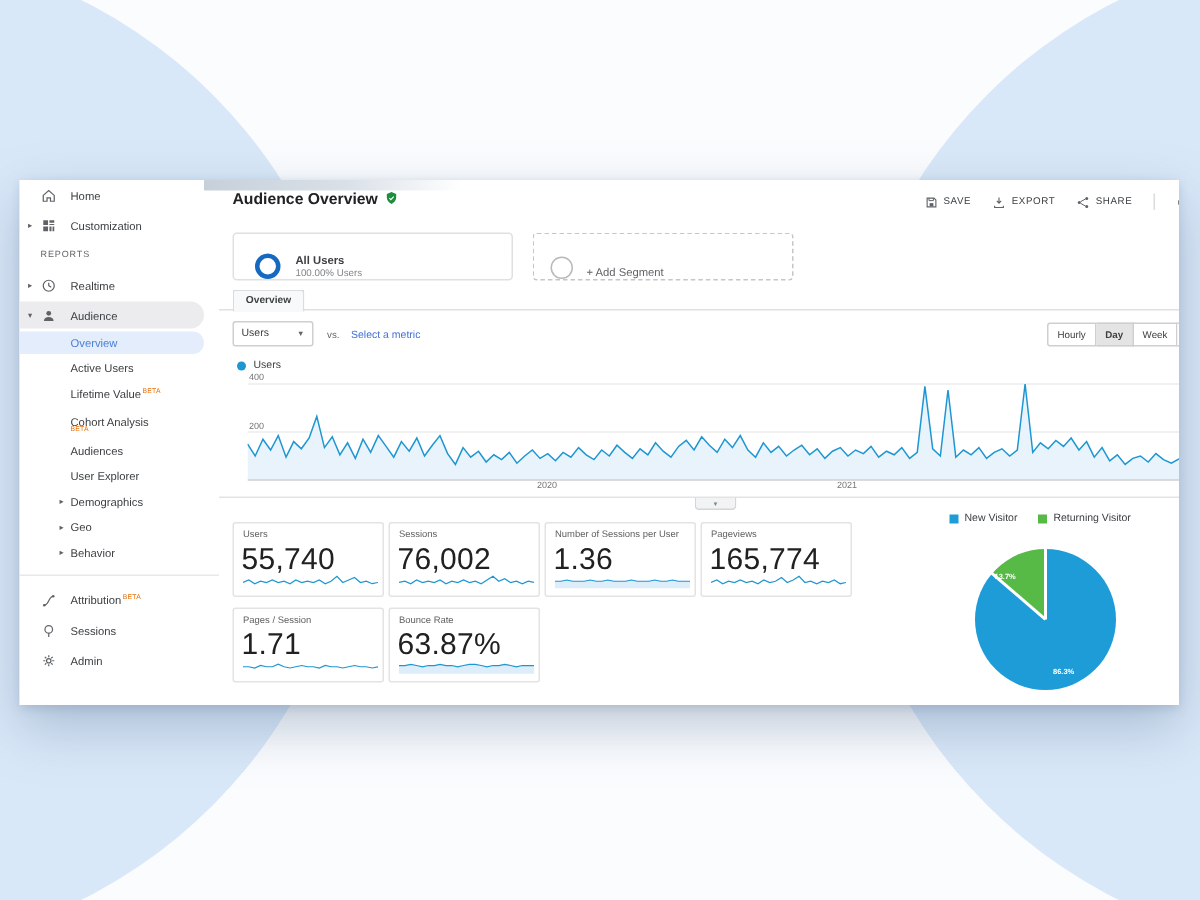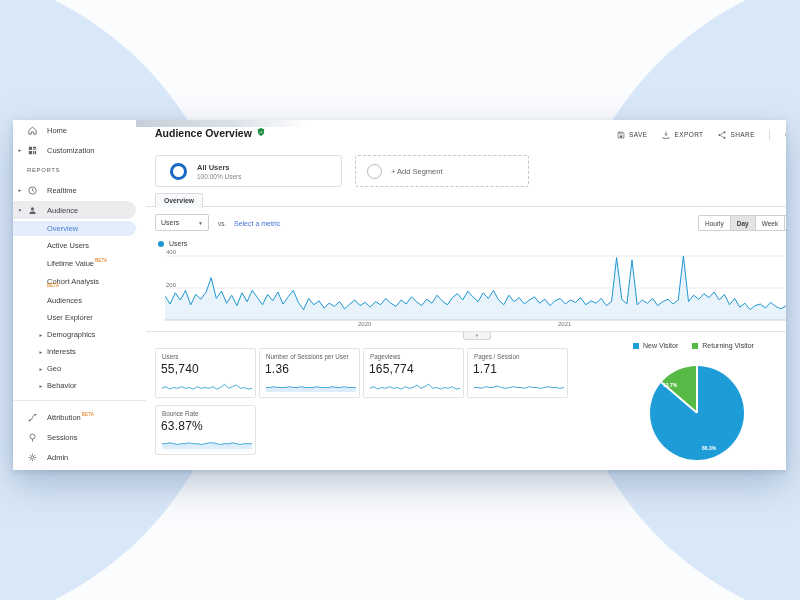--- a/index.html
+++ b/index.html
@@ -37,21 +37,21 @@
   #main{position:absolute;left:133px;top:0;right:0;bottom:0;background:#fff;}
   #artifact-strip{position:absolute;left:-10px;top:0;width:172px;height:7px;
     background:linear-gradient(90deg,#c7d0da 0%,#d9e0e8 55%,rgba(217,224,232,0) 100%);pointer-events:none;}
 
   #page-title{position:absolute;left:9px;top:7px;font-size:10.5px;font-weight:bold;color:#202124;display:flex;align-items:flex-start;gap:4px;white-space:nowrap;}
 
   #toolbar{position:absolute;left:470px;top:9px;display:flex;align-items:center;gap:14px;white-space:nowrap;}
   .tb-item{display:flex;align-items:center;gap:3px;font-size:6.5px;letter-spacing:.4px;color:#3c4043;cursor:pointer;}
   .tb-divider{width:1px;height:11px;background:#dadce0;}
 
-  .seg-card{position:absolute;top:35px;height:30px;background:#fff;border:1px solid #e0e0e0;border-radius:3px;display:flex;align-items:center;cursor:pointer;}
+  .seg-card{position:absolute;top:35px;height:30px;background:#fff;border:1px solid #e0e0e0;border-radius:3px;display:flex;align-items:flex-end;cursor:pointer;}
   #seg-all-users{left:9px;width:185px;}
   #seg-add{left:209px;width:172px;border:1px dashed #c6c6c6;}
   .ring{border-radius:50%;box-sizing:border-box;}
   #seg-all-ring{width:17px;height:17px;border:3px solid #1669c1;margin:0 10px 0 14px;}
   #seg-add-ring{width:15px;height:15px;border:1.5px solid #b9b9b9;margin:0 9px 0 11px;}
   .seg-title{font-size:7.5px;font-weight:bold;color:#3c4043;}
   .seg-sub{font-size:6.5px;color:#80868b;margin-top:1px;}
   #seg-add-label{font-size:7.5px;color:#5f6368;}
 
   #tabbar-line{position:absolute;left:0;right:0;top:86px;height:1px;background:#e0e0e0;}
@@ -80,21 +80,21 @@
   .xtick{position:absolute;top:201px;font-size:6px;color:#757575;}
   #xtick-2020{left:212px;}
   #xtick-2021{left:412px;}
   #chart-bottom-line{position:absolute;left:0;right:0;top:211px;height:1px;background:#e3e3e3;}
   #chart-handle{position:absolute;left:317px;top:212px;width:26px;height:7px;background:#f1f3f4;border:1px solid #d5d5d5;border-top:none;
     border-radius:0 0 3px 3px;display:flex;align-items:center;justify-content:center;font-size:4px;color:#80868b;cursor:pointer;}
 
   #cards{position:absolute;left:9px;top:228px;width:415px;display:grid;grid-template-columns:repeat(4,101px);grid-auto-rows:50px;gap:7px 3px;}
   .card{border:1px solid #e3e3e3;border-radius:2px;background:#fff;position:relative;overflow:hidden;}
   .card-label{position:absolute;left:6px;top:4px;font-size:6.3px;color:#616161;white-space:nowrap;}
-  .card-value{position:absolute;left:5px;top:13px;font-size:12px;color:#212121;letter-spacing:.2px;}
+  .card-value{position:absolute;left:5px;top:13px;font-size:20px;color:#212121;letter-spacing:.2px;}
   .card-spark{position:absolute;left:6px;bottom:4px;width:90px;height:11px;}
 
   #pie-legend{position:absolute;left:487px;top:222px;display:flex;gap:14px;align-items:center;}
   .pl-item{display:flex;align-items:center;gap:4px;font-size:7px;color:#3c4043;}
   .pl-swatch{width:6px;height:6px;}
   #pie{position:absolute;left:504px;top:246px;width:94px;height:94px;border-radius:50%;}
   .pie-sep{position:absolute;left:550px;top:246px;width:1.6px;height:47px;background:#fff;transform-origin:50% 100%;}
   .pie-label{position:absolute;color:#fff;font-size:5px;font-weight:bold;}
   #pie-label-green{left:517px;top:262px;}
   #pie-label-blue{left:556px;top:325px;}
@@ -163,24 +163,20 @@
       </div>
       <div class="sb-row sub">
         <span class="sb-label" style="">Audiences</span>
       </div>
       <div class="sb-row sub">
         <span class="sb-label" style="">User Explorer</span>
       </div>
       <div class="sb-row sub">
         <span class="exp" style="left:24px;">▸</span>
         <span class="sb-label" style="">Demographics</span>
-      </div>
-      <div class="sb-row sub">
-        <span class="exp" style="left:24px;">▸</span>
-        <span class="sb-label" style="">Interests</span>
       </div>
       <div class="sb-row sub">
         <span class="exp" style="left:24px;">▸</span>
         <span class="sb-label" style="">Geo</span>
       </div>
       <div class="sb-row sub">
         <span class="exp" style="left:24px;">▸</span>
         <span class="sb-label" style="">Behavior</span>
       </div>
       <div class="sb-divider"></div>
@@ -308,20 +304,27 @@
 
     <div id="cards">
         <div class="card">
           <div class="card-label">Users</div>
           <div class="card-value">55,740</div>
           <svg class="card-spark" viewBox="0 0 100 12" preserveAspectRatio="none">
             <polyline points="0.0,6.9 4.3,5.1 8.7,7.8 13.0,6.0 17.4,6.9 21.7,5.1 26.1,6.9 30.4,6.0 34.8,7.8 39.1,5.1 43.5,6.9 47.8,6.0 52.2,6.9 56.5,5.1 60.9,7.8 65.2,6.0 69.6,2.4 73.9,6.9 78.3,5.1 82.6,3.3 87.0,6.9 91.3,6.0 95.7,7.8 100.0,6.9" fill="none" stroke="#1e96d2" stroke-width="0.9"></polyline>
           </svg>
         </div>
         <div class="card">
+          <div class="card-label">Sessions</div>
+          <div class="card-value">76,002</div>
+          <svg class="card-spark" viewBox="0 0 100 12" preserveAspectRatio="none">
+            <polyline points="0.0,6.9 4.3,6.0 8.7,7.8 13.0,5.1 17.4,6.9 21.7,6.0 26.1,6.9 30.4,5.1 34.8,7.8 39.1,6.0 43.5,6.9 47.8,5.1 52.2,6.9 56.5,6.0 60.9,7.8 65.2,5.1 69.6,2.4 73.9,6.0 78.3,4.2 82.6,6.9 87.0,6.0 91.3,7.8 95.7,6.0 100.0,6.9" fill="none" stroke="#1e96d2" stroke-width="0.9"></polyline>
+          </svg>
+        </div>
+        <div class="card">
           <div class="card-label">Number of Sessions per User</div>
           <div class="card-value">1.36</div>
           <svg class="card-spark" viewBox="0 0 100 12" preserveAspectRatio="none">
             <polygon points="0,11 0.0,6.0 4.3,6.0 8.7,5.1 13.0,6.0 17.4,6.0 21.7,6.0 26.1,5.1 30.4,6.0 34.8,6.0 39.1,5.1 43.5,6.0 47.8,6.0 52.2,6.0 56.5,5.1 60.9,6.0 65.2,6.0 69.6,6.0 73.9,5.1 78.3,6.0 82.6,6.0 87.0,5.1 91.3,6.0 95.7,6.0 100.0,6.0 100,11" fill="#ddeefa"></polygon>
             <polyline points="0.0,6.0 4.3,6.0 8.7,5.1 13.0,6.0 17.4,6.0 21.7,6.0 26.1,5.1 30.4,6.0 34.8,6.0 39.1,5.1 43.5,6.0 47.8,6.0 52.2,6.0 56.5,5.1 60.9,6.0 65.2,6.0 69.6,6.0 73.9,5.1 78.3,6.0 82.6,6.0 87.0,5.1 91.3,6.0 95.7,6.0 100.0,6.0" fill="none" stroke="#1e96d2" stroke-width="0.9"></polyline>
           </svg>
         </div>
         <div class="card">
           <div class="card-label">Pageviews</div>
           <div class="card-value">165,774</div>

